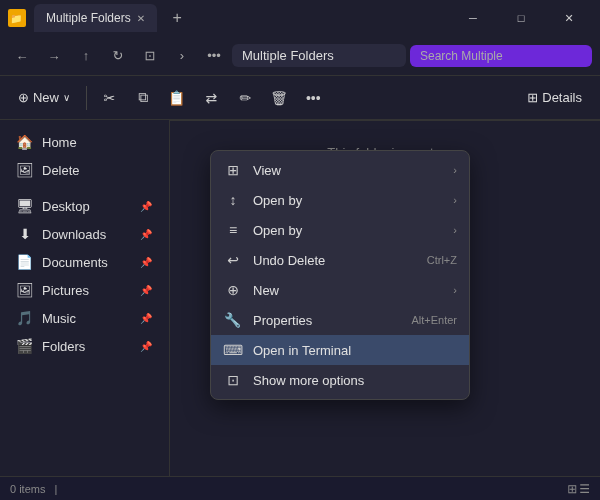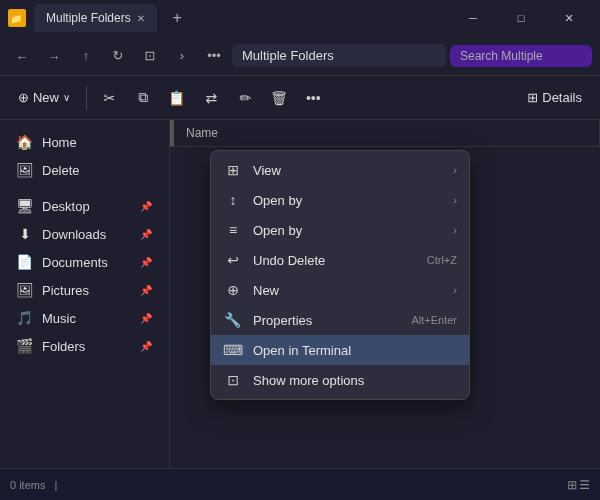--- a/index.html
+++ b/index.html
@@ -102,26 +102,26 @@
       border-radius: 6px;
       padding: 4px 10px;
       display: flex;
       align-items: center;
       gap: 4px;
       flex: 1;
       color: #ddd;
       font-size: 13px;
     }
     .search-box {
-      background: #4c1d95;
+      background: #6d28d9;
       border-radius: 6px;
       padding: 4px 10px;
       color: #aaa;
       font-size: 12px;
-      width: 142px;
+      width: 182px;
     }
 
     
     .toolbar {
       background: #1e1e2e;
       height: 44px;
       display: flex;
       align-items: center;
       padding: 0 8px;
       gap: 2px;
@@ -242,21 +242,21 @@
       cursor: pointer;
       position: relative;
     }
     .menu-item.active-item { background: #3a4a6a; }
     .menu-icon { font-size: 14px; width: 20px; text-align: center; color: #ccc; }
     .menu-shortcut { margin-left: auto; color: #888; font-size: 11px; }
     .menu-arrow { margin-left: auto; color: #888; font-size: 11px; }
 
     
     .status-bar {
-      height: 32px;
+      height: 24px;
       background: #1a1a2e;
       border-top: 1px solid #333;
       display: flex;
       align-items: center;
       padding: 0 10px;
       color: #888;
       font-size: 11px;
       justify-content: space-between;
       flex-shrink: 0;
     }
@@ -373,21 +373,20 @@
     <span class="sidebar-icon">🎬</span>
     <span>Folders</span>
     <span class="sidebar-pin">📌</span>
   </div>
     </div>
 
   <div class="file-area">
     <div class="file-header">
 
       <div style="width:4px;background:#555;cursor:col-resize;"></div>
-      <div class="file-col">Name</div>
     </div>
     <div style="padding:8px;">
       <div class="empty-message">This folder is empty.</div>
     </div>
 
     <div class="context-menu">
 
     <div class="menu-item">
     <span class="menu-icon">⊞</span>
     <span>View</span>

